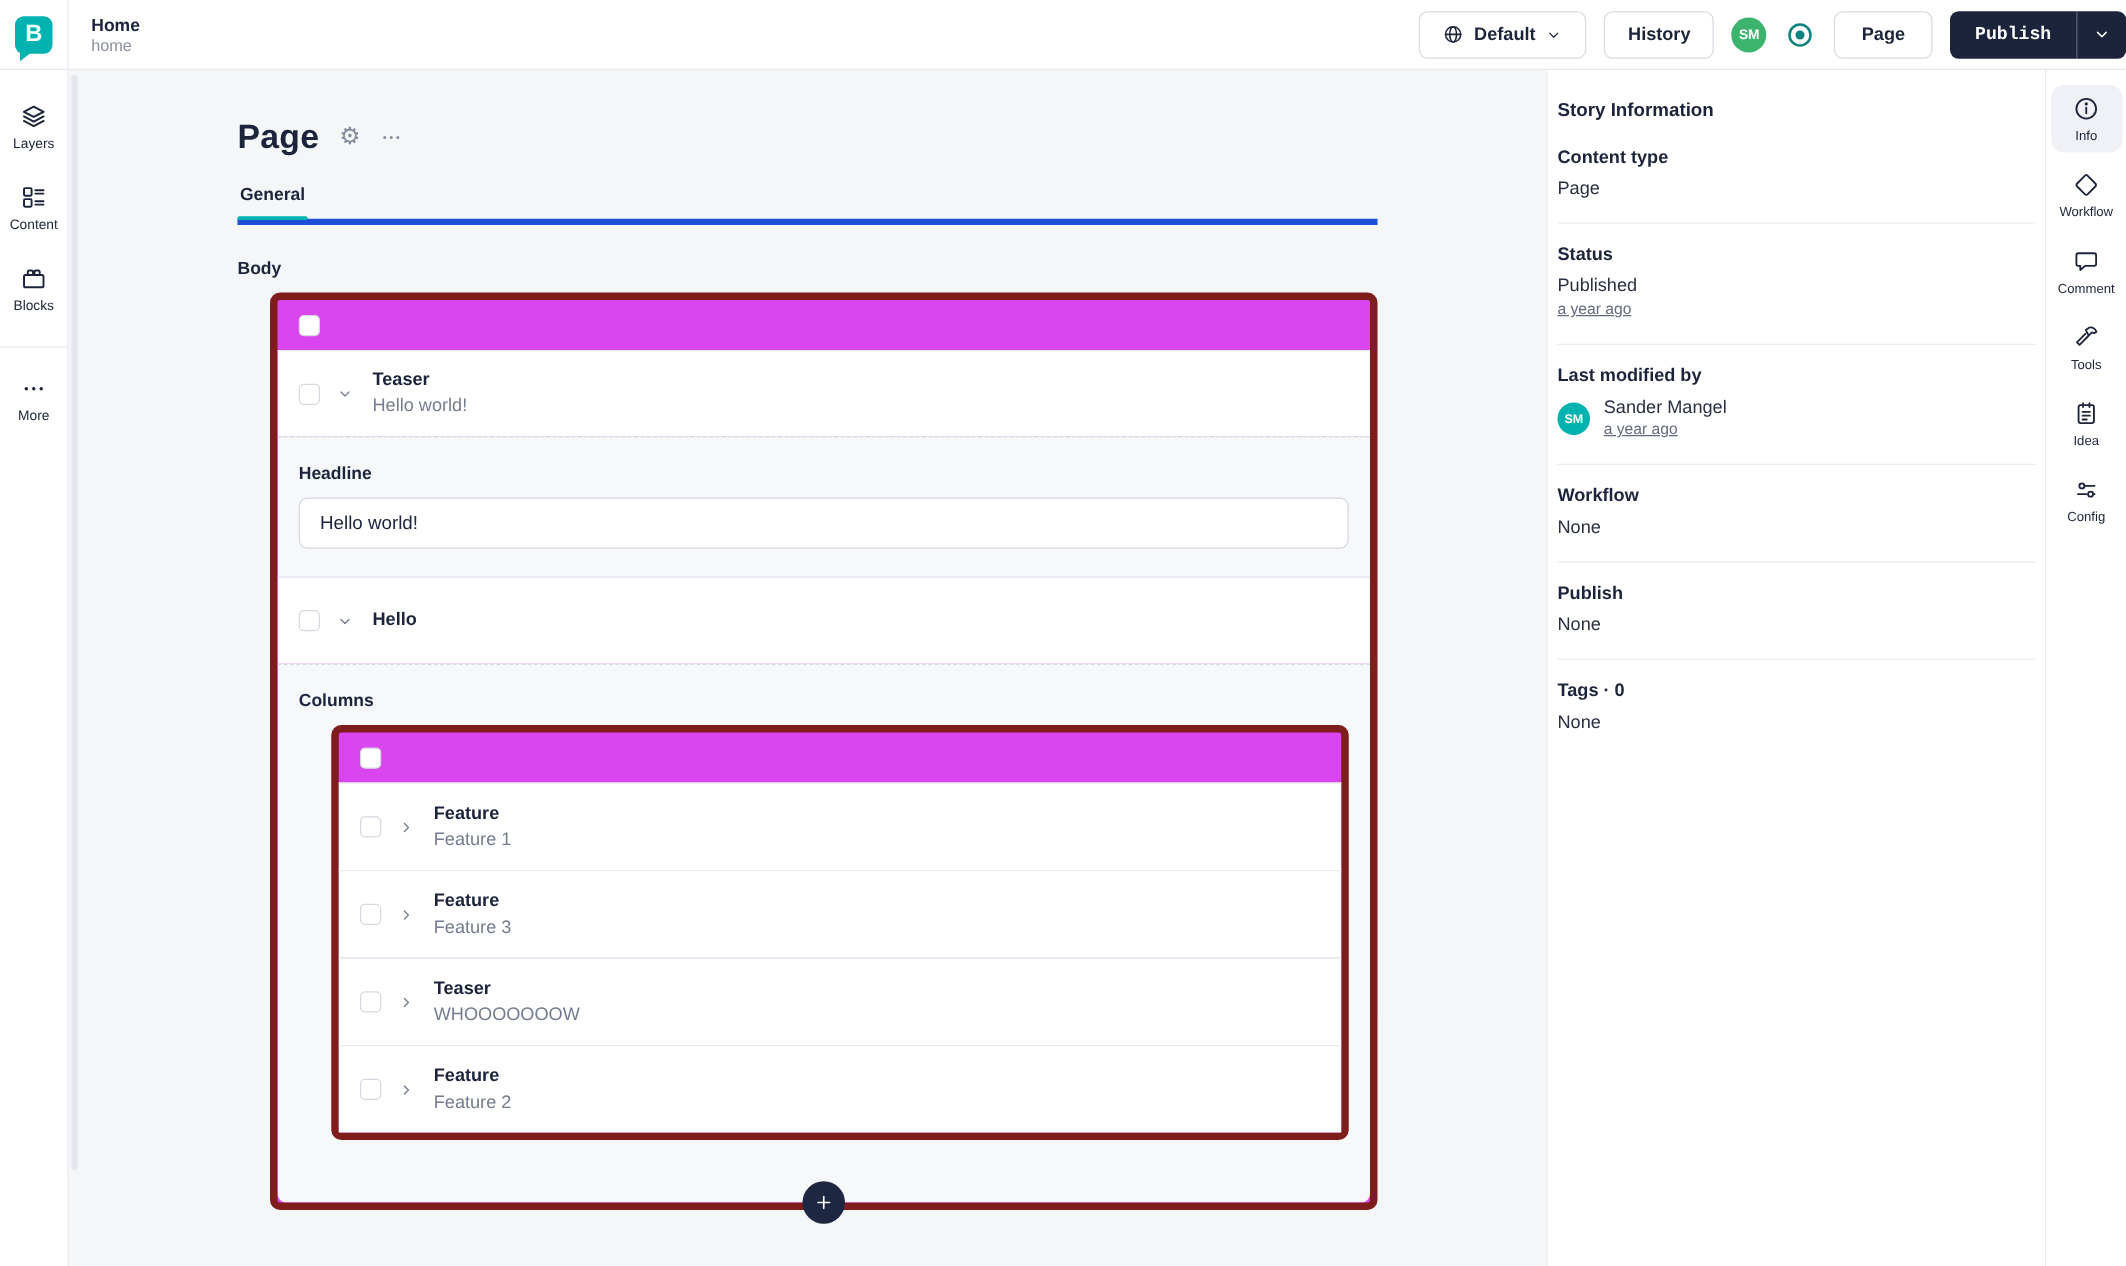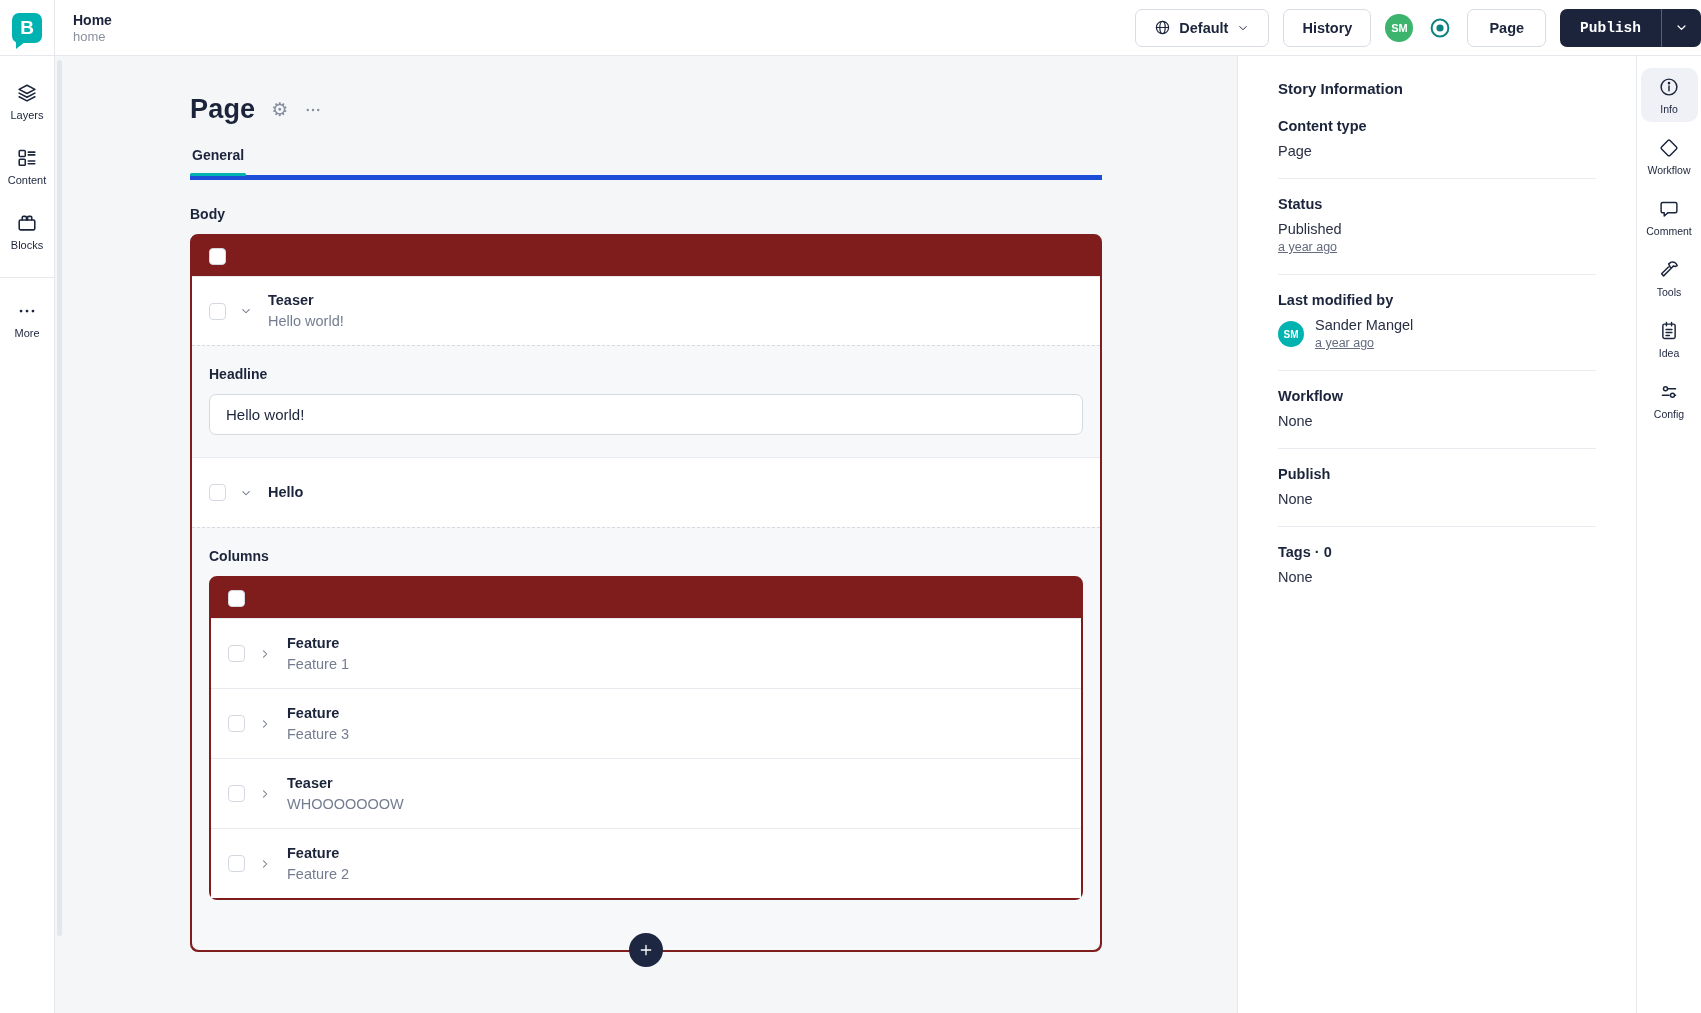--- a/index.html
+++ b/index.html
@@ -44,21 +44,21 @@
   .page-head { display:flex; align-items:center; gap:16px; }
   .page-title { font-size:27px; font-weight:800; letter-spacing:.2px; }
   .icon-btn { display:flex; align-items:center; justify-content:center; cursor:pointer; color:#868da0; }
   .gear-glyph { font-family:"DejaVu Sans", sans-serif; font-size:19px; line-height:1; }
   .tabs { margin-top:22px; border-bottom:5px solid #1d4ed8; display:flex;align-items:flex-end; }
   .tab { font-size:14px; font-weight:600; padding:0 2px 12px; position:relative; cursor:pointer; }
   .tab.active::after { content:""; position:absolute; left:0; right:0; bottom:-1px; height:3px; background:#00b3b0; border-radius:2px; }
   .field-label { font-size:14px; font-weight:600; margin:26px 0 12px; }
 
   
-  .card { background:#7f1d1d; border:2px solid #7f1d1d; border-radius:8px; position:relative; }
+  .card { background:#d946ef; border:6px solid #7f1d1d; border-radius:8px; position:relative;margin-left:26px; }
   .card-clip { border-radius:7px; overflow:hidden; }
   .select-row { height:40px; display:flex; align-items:center; padding:0 17px; }
   .cb { width:17px; height:17px; border:1px solid #d4d8e0; border-radius:4px; background:#fff; flex:0 0 17px; cursor:pointer; }
   .block-row { display:flex; align-items:center; padding:0 17px; height:69px; border-top:1px solid #e7eaef; cursor:pointer; background:#fff; }
   .row-chev { margin-left:13px; display:flex; }
   .row-chev svg { width:14px; height:14px; stroke:#737c8e; fill:none; stroke-width:1.8; stroke-linecap:round; stroke-linejoin:round; }
   .row-text { margin-left:15px; }
   .row-title { font-size:14.5px; font-weight:700; line-height:21px; }
   .row-sub { font-size:14.5px; color:#747d90; line-height:21px; }
   .expanded { background:#f7f8fa; border-top:1px dashed #d5d9e0; padding:0 17px; }
@@ -66,21 +66,21 @@
   .expanded.teaser-open { padding-bottom:22px; border-bottom:1px solid #e7eaef; }
   .expanded.teaser-open + .block-row { border-top:none; }
   .text-input { width:100%; height:41px; border:1px solid #d4d8e0; border-radius:7px; background:#fff; font-size:15px; color:#1b243b; padding:0 16px; font-family:"Liberation Sans", sans-serif; }
   .expanded.columns-open { padding-bottom:50px; }
   .card.inner { border-radius:8px; }
   .card.inner .block-row { height:70px; }
   .add-btn { position:absolute; left:50%; bottom:-17px; transform:translateX(-50%); width:34px; height:34px; border-radius:50%; background:#1e2742; display:flex; align-items:center; justify-content:center; cursor:pointer; }
   .add-btn svg { width:16px; height:16px; stroke:#fff; stroke-width:2; stroke-linecap:round; }
 
   
-  .story-panel { width:399px; flex:0 0 399px; background:#fff; border-left:1px solid #e6e8ee; padding:24px 40px 0; overflow:hidden; }
+  .story-panel { width:399px; flex:0 0 399px; background:#fff; border-left:1px solid #e6e8ee; padding:24px 8px 0; overflow:hidden; }
   .sp-title { font-size:15px; font-weight:700; }
   .sp-section { padding:17px 0 19px; border-bottom:1px solid #e9ebf0; }
   .sp-section.last { border-bottom:none; }
   .sp-label { font-size:14.5px; font-weight:600; margin-bottom:9px; }
   .sp-value { font-size:14.5px; color:#2a3044; }
   .sp-time { font-size:12.5px; color:#646b7e; text-decoration:underline; cursor:pointer; display:inline-block; margin-top:3px; }
   .sp-user { display:flex; align-items:center; gap:11px; margin-top:4px; }
   .sp-avatar { width:26px; height:26px; border-radius:50%; background:#00b3b0; color:#fff; font-size:10px; font-weight:700; display:flex; align-items:center; justify-content:center; }
   .sp-user-meta .sp-time { margin-top:2px; }
 

